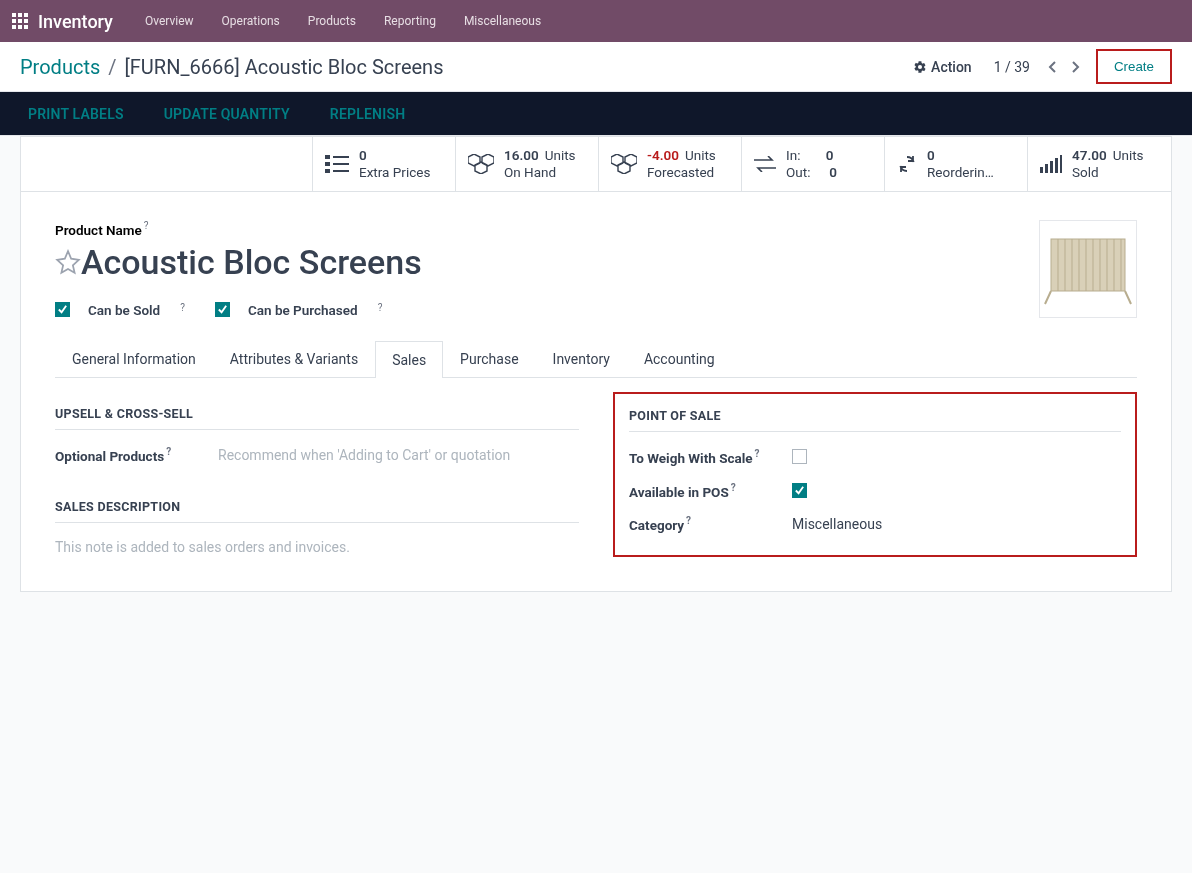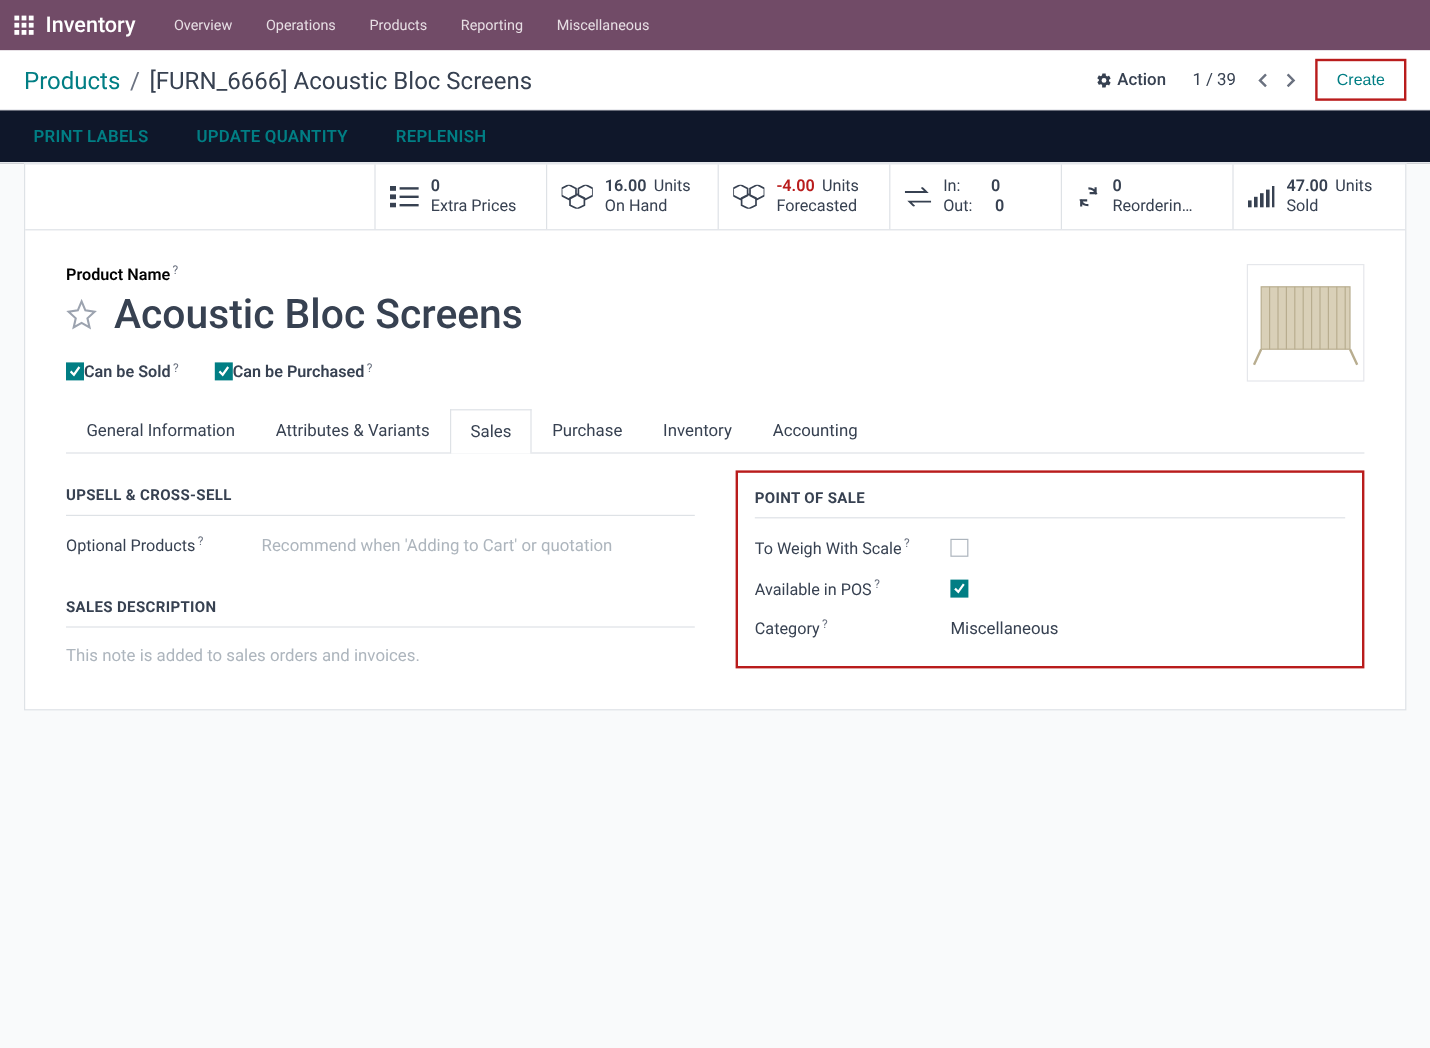--- a/index.html
+++ b/index.html
@@ -40,40 +40,40 @@
 .statcell .stat-val { font-weight: 600; }
 .statcell .stat-row { display: flex; gap: 6px; }
 .statcell .neg { color: #b91c1c; }
 
 
 .formbody { padding: 28px 34px 34px; }
 .title-row { display: flex; justify-content: space-between; align-items: flex-start; }
 .title-col { flex:1; }
 .small-label { font-weight: 600; font-size: 13.5px; color: #000000; }
 .qmark { font-size: 10px; color: #6b7280; vertical-align: super; margin-left: 2px; }
-.title-line { display: flex; align-items: center; gap: 14px; margin-top: 4px; }
+.title-line { display: flex; align-items: center; margin-top: 4px; }
 .star-icon { color: #9ca3af; }
 .big-title { font-size: 34px; font-weight: 500; color: #374151; }
 .thumb { width: 98px; height: 98px; border: 1px solid #e5e7eb; display: flex; align-items: center; justify-content: center; background: #fff; }
 .checks-row { display: flex; gap: 30px; margin-top: 20px; align-items: center; }
-.chk { display: flex; gap: 0; }
+.chk { display: flex; gap: 18px; }
 .chk .box { width: 15px; height: 15px; background: #017e84; display: inline-flex; align-items: center; justify-content: center; }
 .chk .box svg { width: 11px; height: 11px; }
 .chk-label { font-weight: 600; font-size: 13.5px; }
 
 
 .tabs { margin-top: 22px; display: flex; border-bottom: 1px solid #dee2e6; }
 .tab { padding: 10px 16px; border: 1px solid transparent; border-bottom: none; cursor: pointer; color: #374151; font-size: 14px; }
 .tab.active { border-color: #dee2e6; background: #fff; position: relative; top: 1px; }
 
 .tab-content { padding-top: 28px; display: flex; gap: 34px; }
 .col { flex: 1; }
 .section-title { font-weight: 700; font-size: 12.5px; color: #374151; letter-spacing: .3px; border-bottom: 1px solid #dee2e6; padding-bottom: 8px; margin-bottom: 16px; }
 .fieldrow { display: flex; align-items: center; margin-bottom: 16px; }
-.fieldrow .flabel { width: 163px; font-weight: 400; font-size: 13.5px; }
+.fieldrow .flabel { width: 163px; font-weight: 700; font-size: 13.5px; }
 .fieldrow .fval { color: #374151; font-size: 14px; }
 .placeholder { color: #adb5bd; font-size: 14px; }
 .pos-box { border: 2px solid #b91c1c; padding: 14px 14px 6px; margin-top: -14px; }
 .pos-box .section-title { border-bottom: 1px solid #dee2e6; }
 
 .sales-desc { margin-top: 35px; }
 .sales-desc .placeholder { margin-top: 14px; display:block; }
 </style>
 </head>
 <body>

